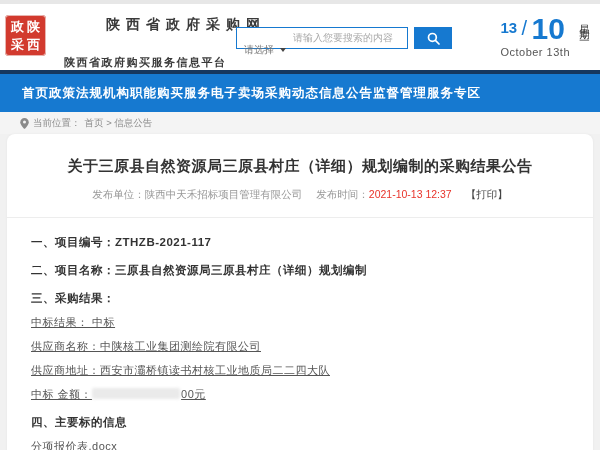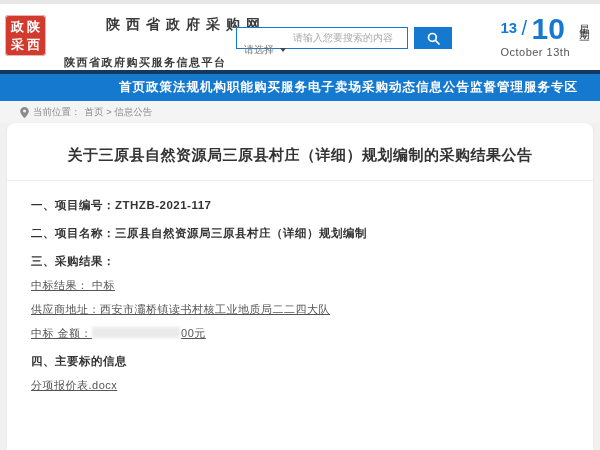--- a/index.html
+++ b/index.html
@@ -34,22 +34,22 @@
   .date-nums { text-align:left; }
   .d-small { font-size:15px; color:#1679d0; font-weight:bold; vertical-align:6px; }
   .d-slash { font-size:20px; color:#1679d0; vertical-align:4px; }
   .d-big { font-size:30px; color:#1679d0; font-weight:bold; }
   .date-en { font-size:11px; color:#555; margin-top:0px; letter-spacing:0.5px; }
   .weekday { writing-mode:vertical-rl; font-size:10.5px; color:#333;
     letter-spacing:4px; padding-top:4px; }
 
   
   .nav-accent { height:4px; background:#16375e; }
-  .main-nav { height:27px; background:#1679d0; display:flex; align-items:center;
-    justify-content:flex-end; padding:0 22px; }
+  .main-nav { height:38px; background:#1679d0; display:flex; align-items:center;
+    justify-content:flex-start; padding:0 22px; }
   .nav-item { color:#fff; font-size:12.5px; font-weight:bold; cursor:pointer;
     letter-spacing:1px; white-space:nowrap; }
 
   
   .breadcrumb { height:22px; background:#f4f4f4; display:flex; align-items:center;
     padding-left:20px; gap:4px; }
   .breadcrumb span { font-size:9.5px; color:#8a8a8a; }
 
   
   .card { margin:0 7px; height:331px; background:#fff; border-radius:8px 8px 0 0;
@@ -131,27 +131,31 @@
     <path d="M5 0C2.2 0 0 2.2 0 5c0 3.6 5 8 5 8s5-4.4 5-8C10 2.2 7.8 0 5 0z" fill="#8a8a8a"></path>
     <circle cx="5" cy="4.8" r="1.8" fill="#f4f4f4"></circle>
   </svg>
   <span>当前位置：</span>
   <span>首页 &gt; 信息公告</span>
 </div>
 
 <main class="card">
   <h1 class="art-title">关于三原县自然资源局三原县村庄（详细）规划编制的采购结果公告</h1>
 
+  <div class="art-meta">
+    <span>发布单位：陕西中天禾招标项目管理有限公司</span><span class="gap"></span><span>发布时间：</span><span class="meta-time">2021-10-13 12:37</span><span class="gap"></span><span class="meta-print">【打印】</span>
+  </div>
 
   <div class="divider"></div>
 
   <div class="art-body">
     <p class="sec">一、项目编号：ZTHZB-2021-117</p>
     <p class="sec">二、项目名称：三原县自然资源局三原县村庄（详细）规划编制</p>
     <p class="sec">三、采购结果：</p>
     <p class="ln">中标结果： 中标</p>
+    <p class="ln">供应商名称：中陕核工业集团测绘院有限公司</p>
     <p class="ln">供应商地址：西安市灞桥镇读书村核工业地质局二二四大队</p>
     <p class="ln"><span>中标 金额：</span><span class="redacted"></span><span>00元</span></p>
     <p class="sec">四、主要标的信息</p>
     <p class="ln">分项报价表.docx</p>
 
   </div>
 </main>
 
 </body></html>

